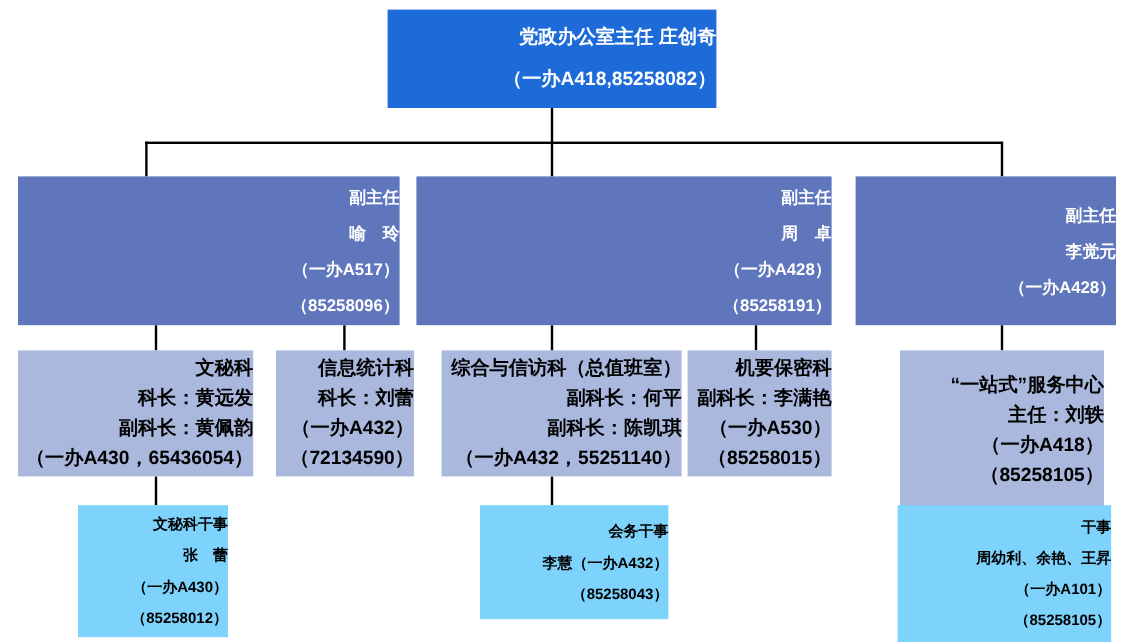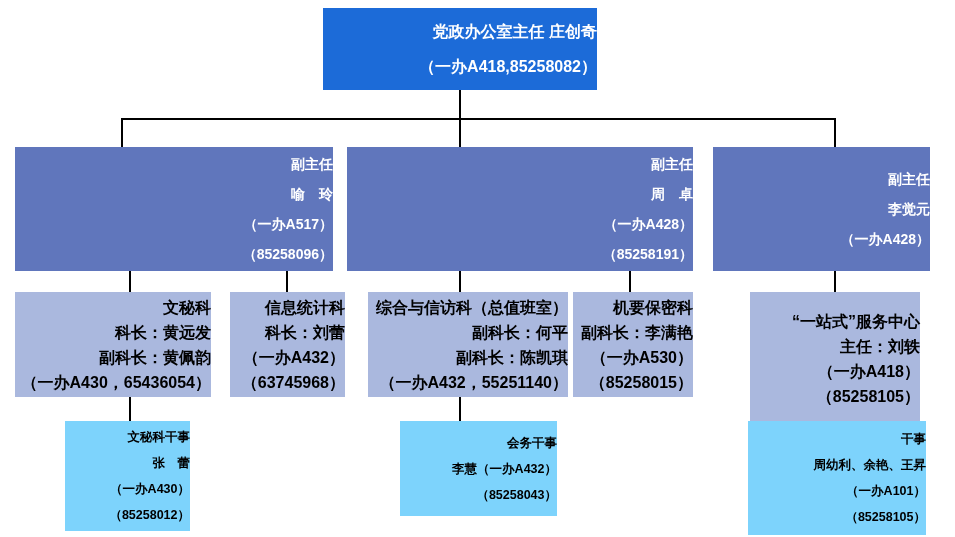--- a/index.html
+++ b/index.html
@@ -83,21 +83,21 @@
     <div class="bl">文秘科</div>
     <div class="bl">科长：黄远发</div>
     <div class="bl">副科长：黄佩韵</div>
     <div class="bl">（一办A430，65436054）</div>
   </div>
 
   <div class="box dept-box" style="left:230px;top:292px;width:115px;height:105px">
     <div class="bl">信息统计科</div>
     <div class="bl">科长：刘蕾</div>
     <div class="bl">（一办A432）</div>
-    <div class="bl">（63745968）</div>
+    <div class="bl">（72134590）</div>
   </div>
 
   <div class="box dept-box" style="left:368px;top:292px;width:200px;height:105px">
     <div class="bl">综合与信访科（总值班室）</div>
     <div class="bl">副科长：何平</div>
     <div class="bl">副科长：陈凯琪</div>
     <div class="bl">（一办A432，55251140）</div>
   </div>
 
   <div class="box dept-box" style="left:573px;top:292px;width:120px;height:105px">

